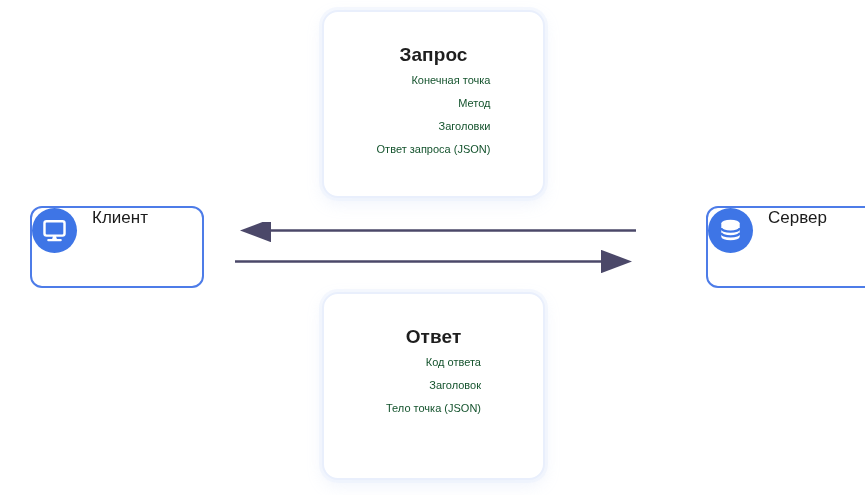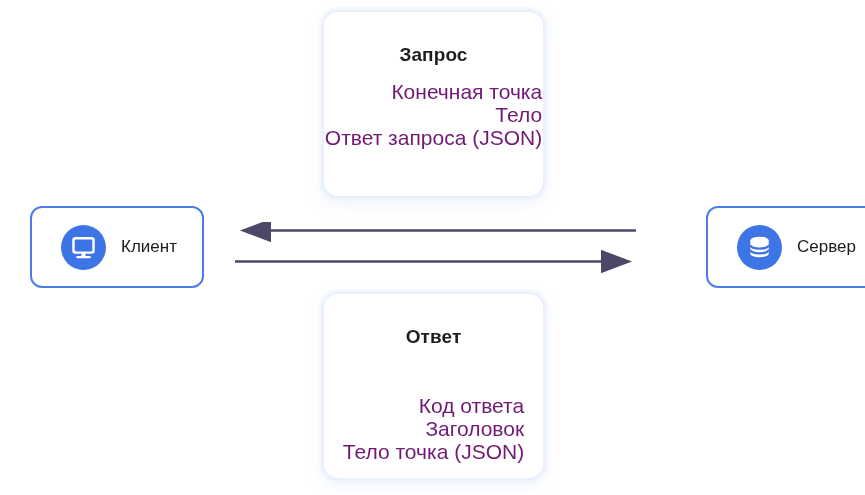--- a/index.html
+++ b/index.html
@@ -31,47 +31,46 @@
     background: #ffffff;
     border: 2px solid var(--card-border);
     border-radius: 16px;
     box-shadow: 0 0 0 3px rgba(233, 239, 252, 0.45), 0 6px 16px rgba(170, 195, 240, 0.18);
     display: flex;
     flex-direction: column;
     align-items: center;
     text-align: right;
   }
   .card.request { top: 10px; }
-  .card.response { top: 292px; gap: 32px; }
+  .card.response { top: 292px; }
 
   .card-title {
     margin-top: 31px;
     font-size: 19px;
     font-weight: bold;
     line-height: 23px;
     letter-spacing: 0.1px;
   }
   .card-items {
-    margin-top: 14px;
-    font-size: 21px;
+    margin-top: 3px;
+    font-size: 11px;
     line-height: 23px;
-    color: #701a75;
+    color: #14532d;
   }
 
   
   .node {
     position: absolute;
     top: 206px;
     height: 82px;
     background: #ffffff;
     border: 2px solid var(--accent);
     border-radius: 12px;
     display: flex;
-    align-items: center;
-    padding-left: 29px;
+    align-items: flex-start;
   }
   .node.client { left: 30px;  width: 174px; }
   .node.server { left: 706px; width: 174px; }
 
   .icon-circle {
     width: 45px;
     height: 45px;
     border-radius: 50%;
     background: var(--circle);
     display: flex;
@@ -96,21 +95,22 @@
 </style>
 </head>
 <body>
 
 <div class="canvas">
 
   <div class="card request">
     <div class="card-title">Запрос</div>
     <div class="card-items">
       <div>Конечная точка</div>
-      <div>Тело</div>
+      <div>Метод</div>
+      <div>Заголовки</div>
       <div>Ответ запроса (JSON)</div>
     </div>
   </div>
 
   <div class="card response">
     <div class="card-title">Ответ</div>
     <div class="card-items">
       <div>Код ответа</div>
       <div>Заголовок</div>
       <div>Тело точка (JSON)</div>

